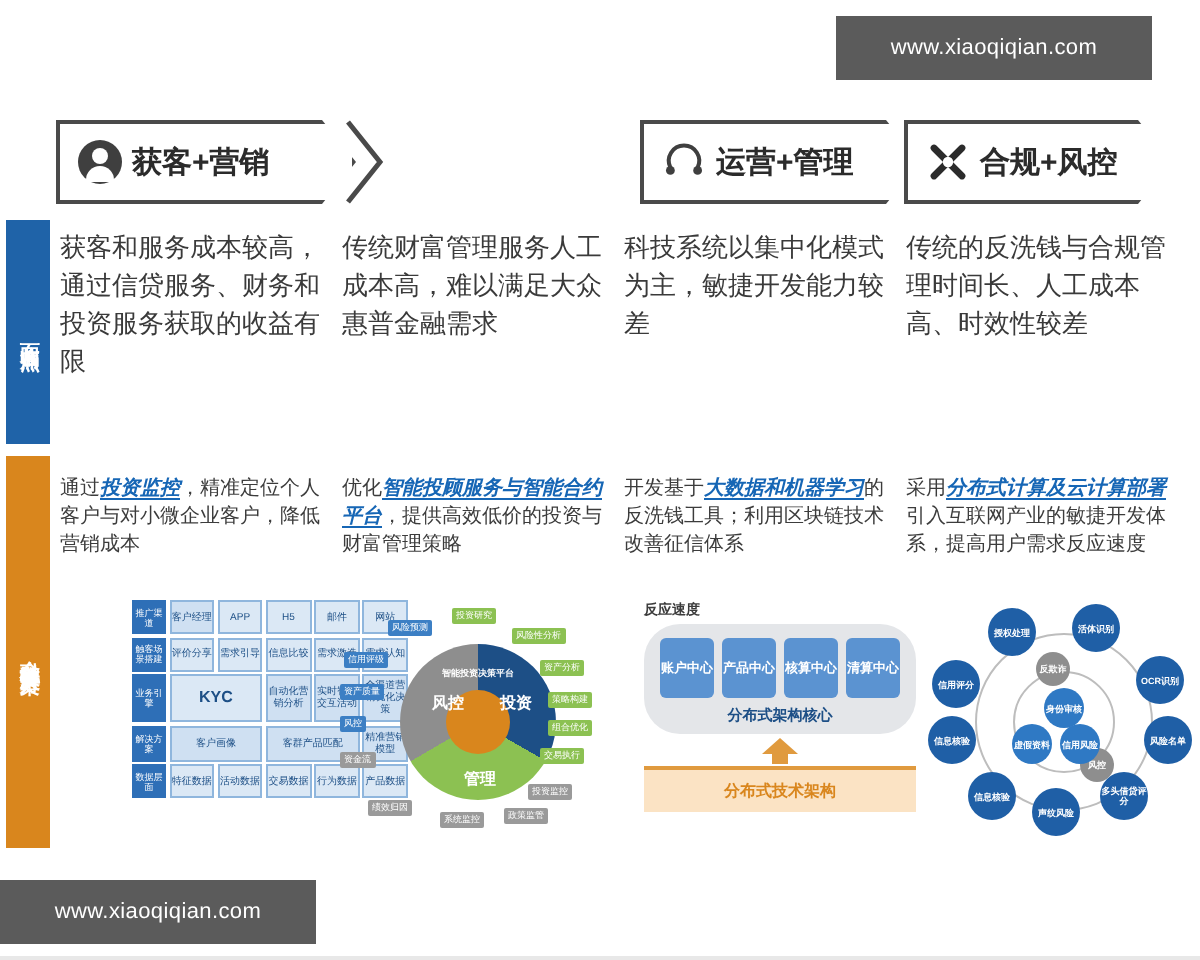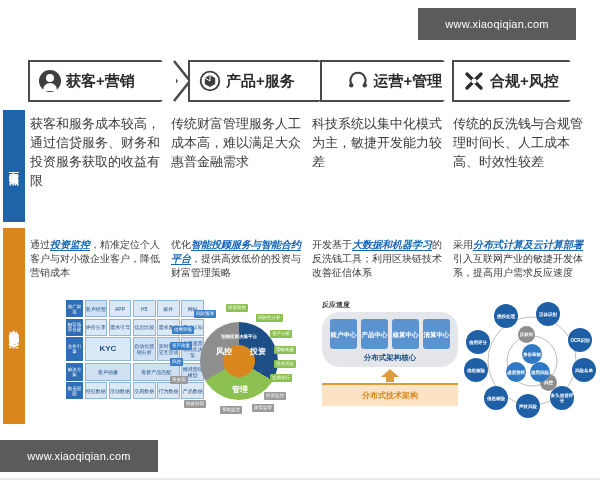--- a/index.html
+++ b/index.html
@@ -130,37 +130,27 @@
     <div class="chev" style="left:28px;width:150px;">
       <span class="ico ic-user"></span>
       <span class="lbl">获客+营销</span>
     </div>
     <div class="arrow" style="left:172px;">
       <svg width="20" height="42" viewBox="0 0 20 42">
           <path d="M2 1 L18 21 L2 41" fill="none" stroke="#4a4a4a" stroke-width="2.5"></path>
         </svg>
     </div>
 
-    <div class="chev" style="left:188px;width:148px;">
-      <span class="ico">
-        <svg width="22" height="22" viewBox="0 0 22 22">
-            <circle cx="11" cy="11" r="9.3" fill="none" stroke="#3f3f3f" stroke-width="1.8"></circle>
-            <path d="M11 5 L16.2 8 L16.2 14 L11 17 L5.8 14 L5.8 8 Z" fill="#3f3f3f"></path>
-            <path d="M11 5 L11 11 L5.8 8" fill="none" stroke="#fff" stroke-width="1"></path>
-          </svg>
-      </span>
-      <span class="lbl">产品+服务</span>
-    </div>
     <div class="arrow" style="left:330px;">
       <svg width="20" height="42" viewBox="0 0 20 42">
           <path d="M2 1 L18 21 L2 41" fill="none" stroke="#4a4a4a" stroke-width="2.5"></path>
         </svg>
     </div>
 
-    <div class="chev" style="left:320px;width:140px;justify-content:center;">
+    <div class="chev" style="left:320px;width:140px;">
       <span class="ico">
         <svg width="22" height="22" viewBox="0 0 22 22">
             <path d="M4.2 13.8 A7.6 7.6 0 1 1 17.8 13.8" fill="none" stroke="#3f3f3f" stroke-width="2"></path>
             <circle cx="4.2" cy="15.2" r="2.2" fill="#3f3f3f"></circle>
             <circle cx="17.8" cy="15.2" r="2.2" fill="#3f3f3f"></circle>
           </svg>
       </span>
       <span class="lbl">运营+管理</span>
     </div>
     <div class="arrow" style="left:452px;">

